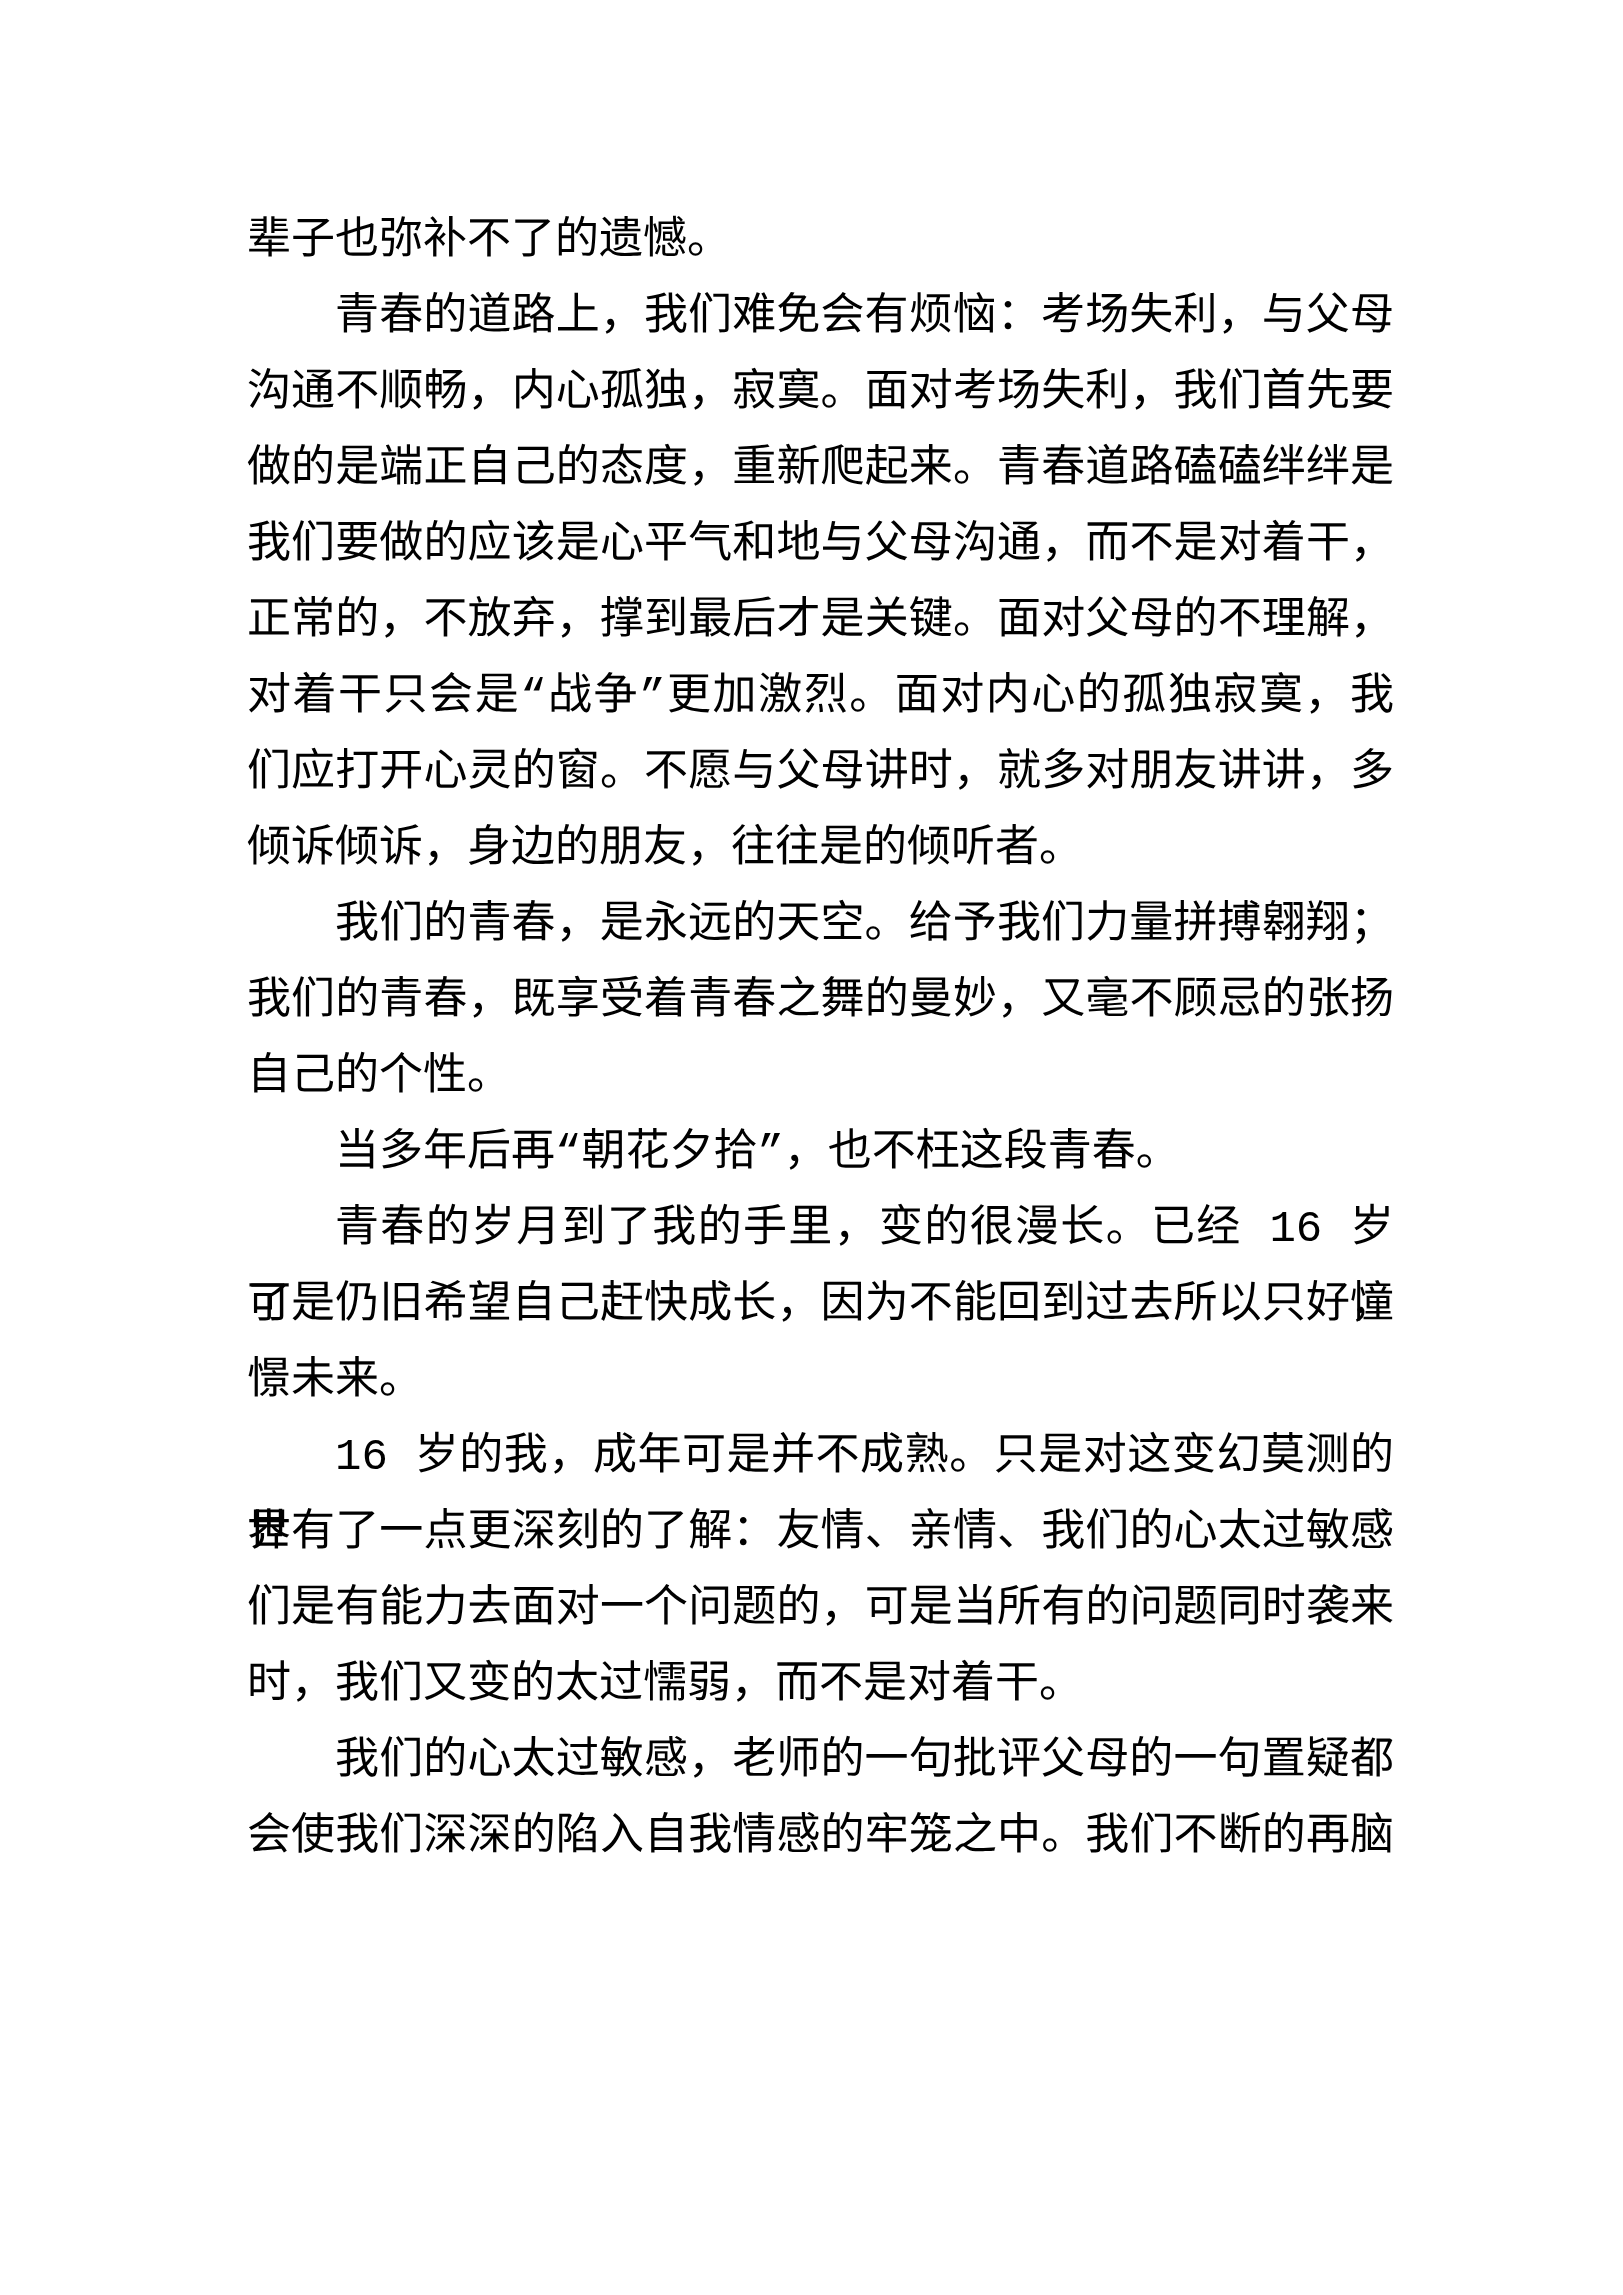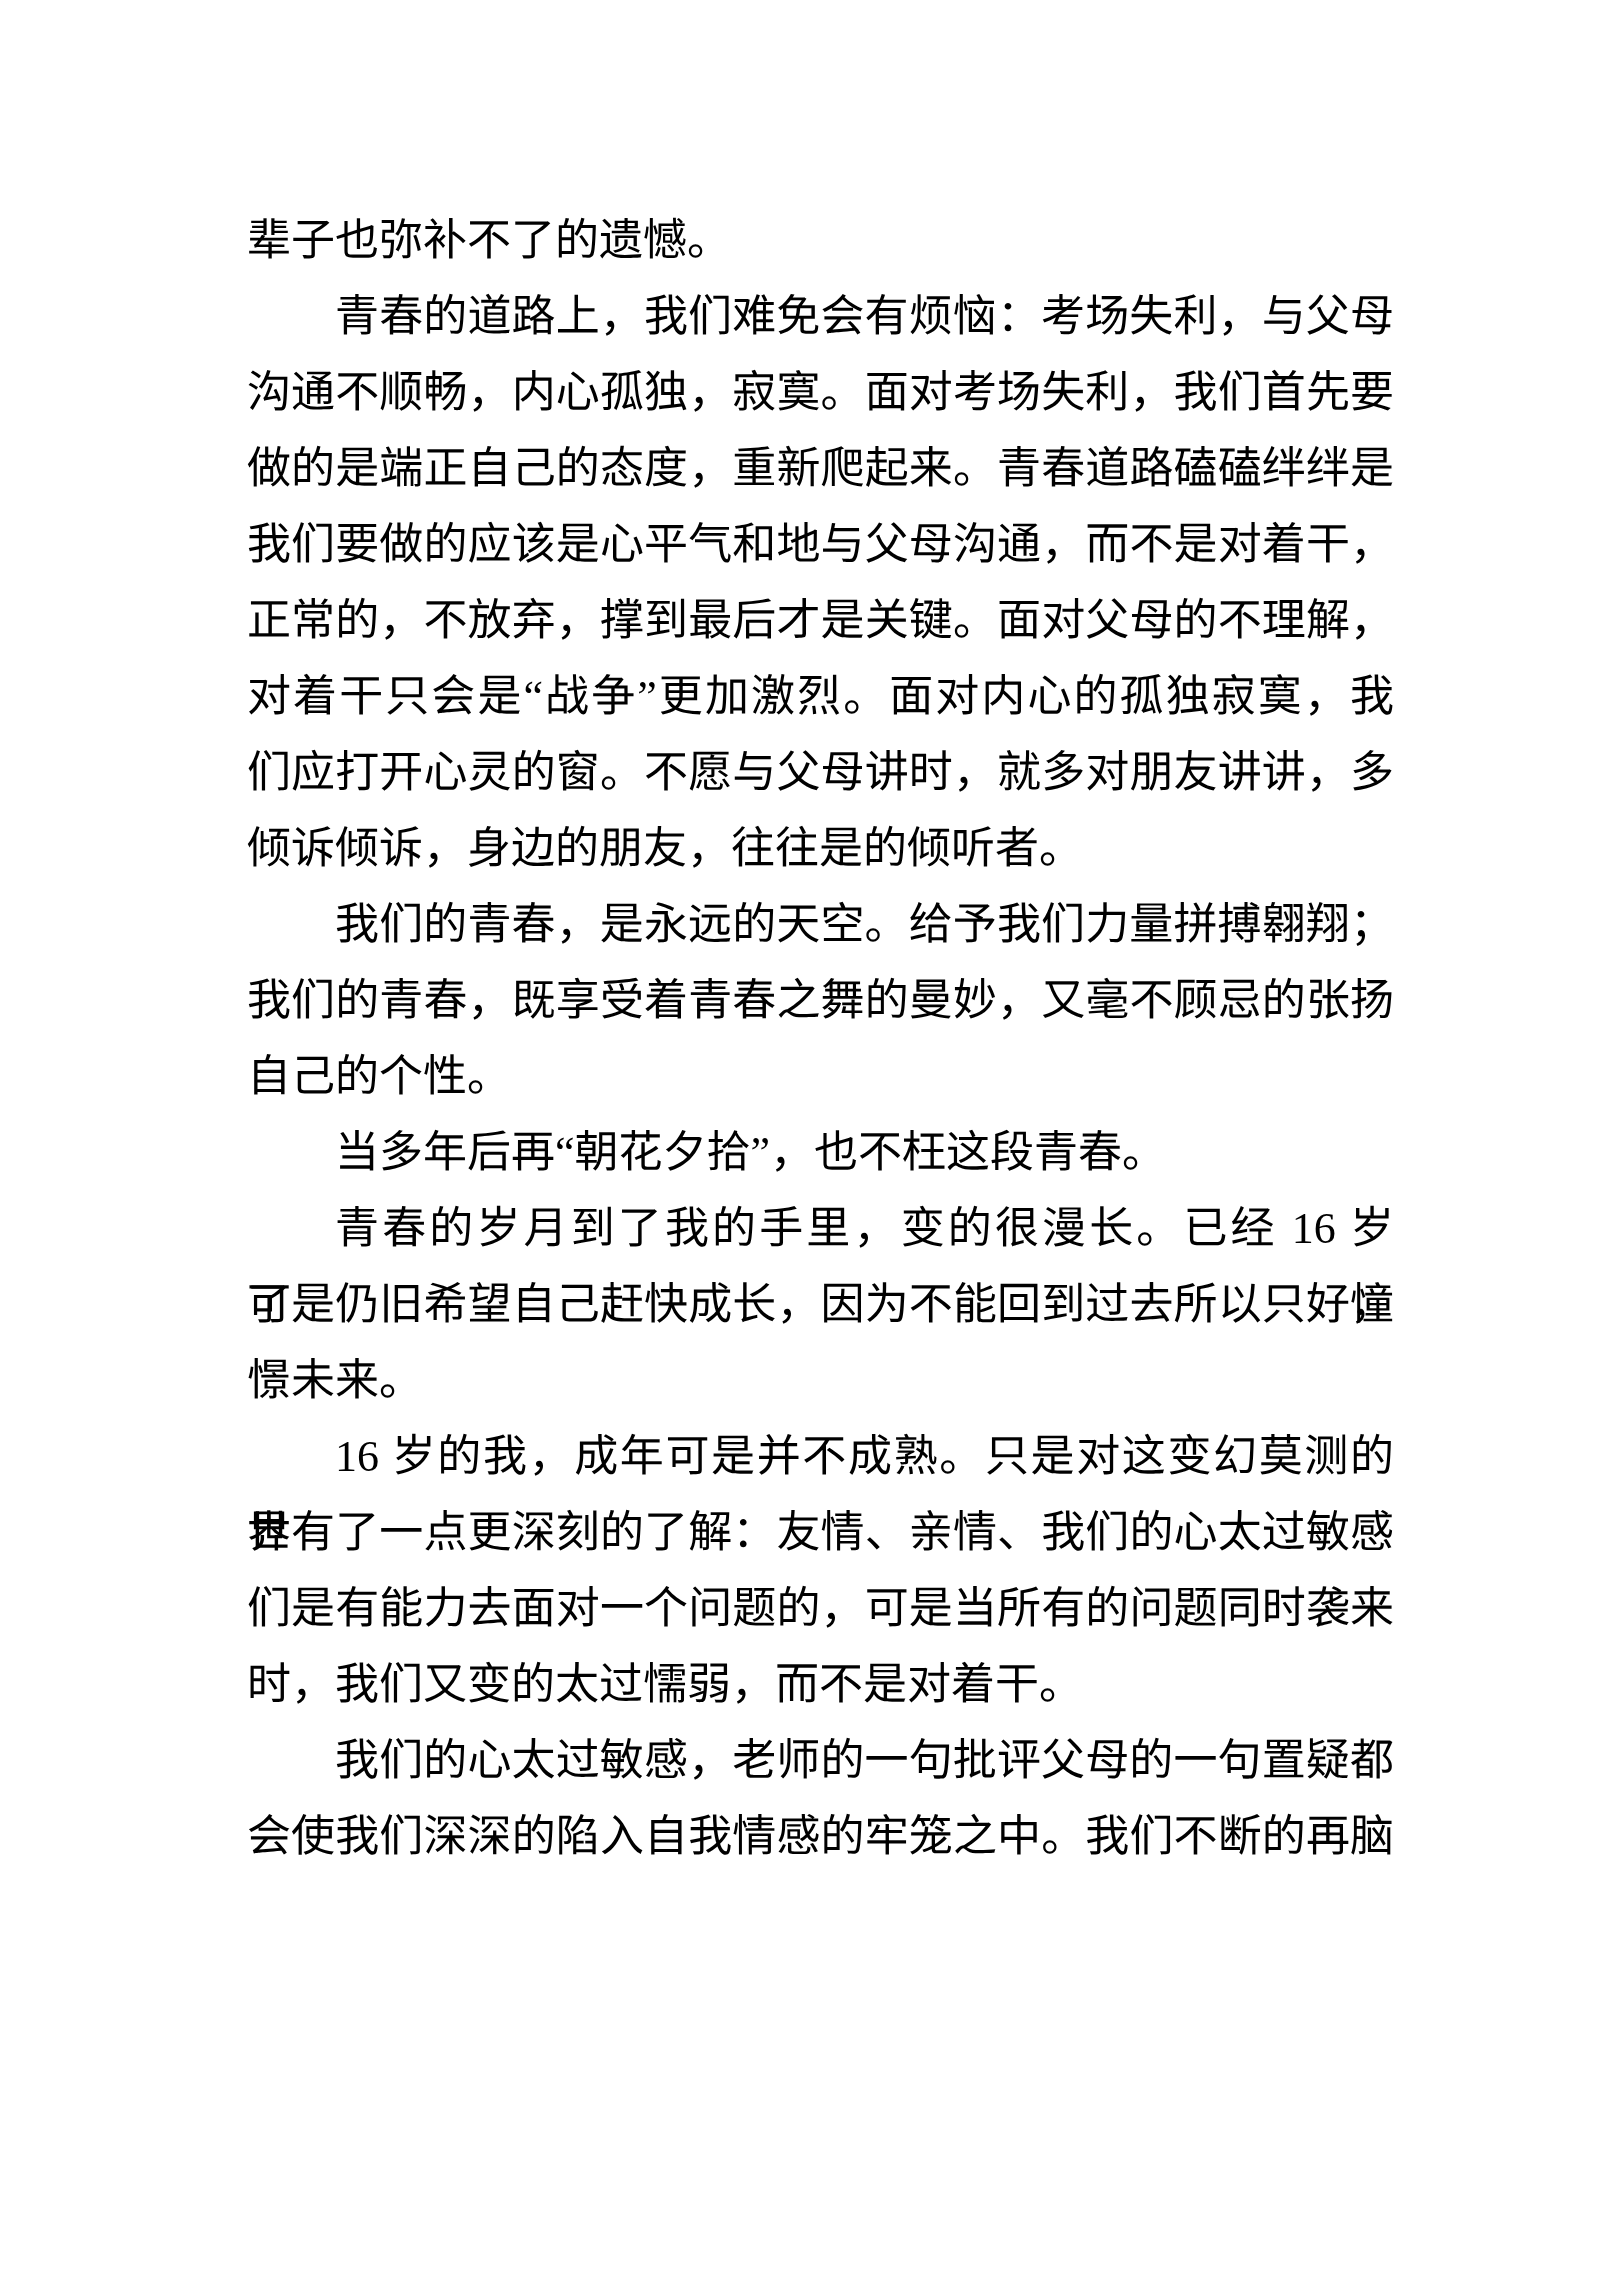--- a/index.html
+++ b/index.html
@@ -6,21 +6,21 @@
     margin: 0;
     padding: 0;
     background: #ffffff;
   }
   .page {
     position: relative;
     width: 1623px;
     height: 1912px;
     background: #ffffff;
     overflow: hidden;
-    font-family: Liberation Serif, serif;
+    font-family: Liberation Mono, monospace;
   }
   .text-column {
     position: absolute;
     left: 247px;
     top: 203px;
     width: 1147px;
     color: #000000;
     font-size: 44px;
     line-height: 76px;
     font-weight: normal;

